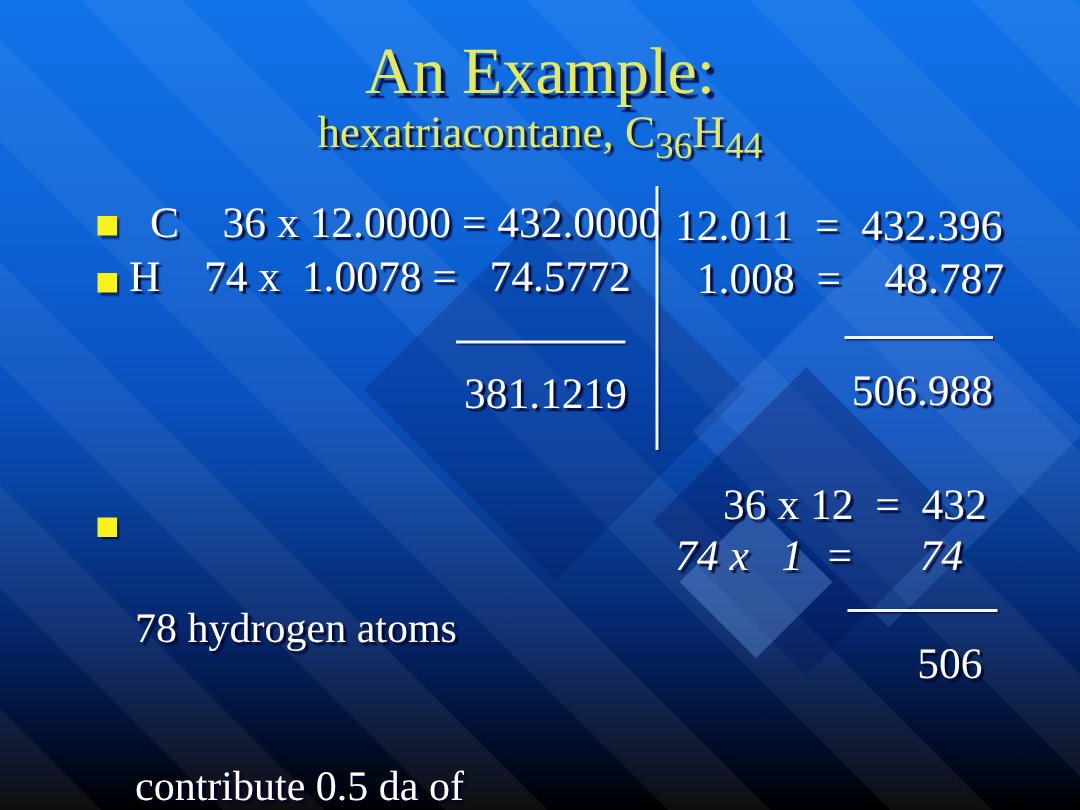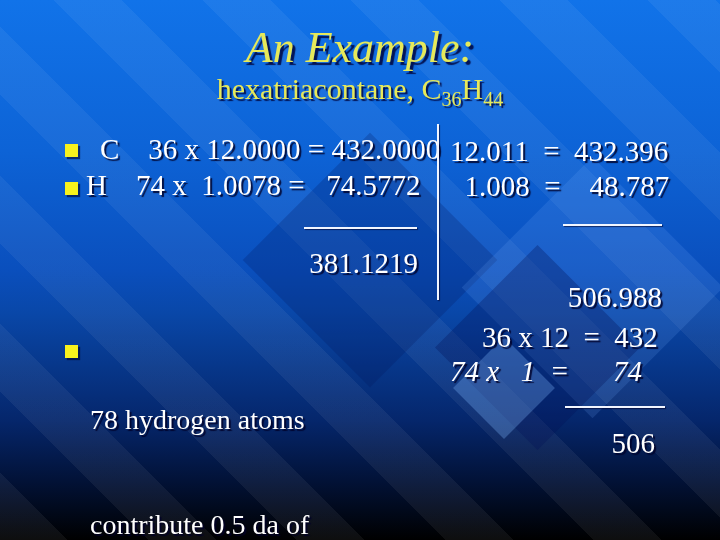--- a/index.html
+++ b/index.html
@@ -17,27 +17,27 @@
   .diamond{position:absolute;transform:rotate(45deg);pointer-events:none;}
   .d-dark1{left:280px;top:170px;width:180px;height:180px;background:rgba(2,18,85,0.22);}
   .d-light1{left:500px;top:195px;width:185px;height:185px;background:rgba(120,175,255,0.16);}
   .d-dark2{left:465px;top:275px;width:145px;height:145px;background:rgba(2,18,85,0.30);}
   .d-light2{left:468px;top:352px;width:72px;height:72px;background:rgba(130,185,255,0.30);}
   .txt{position:absolute;color:#ffffff;white-space:pre;
        text-shadow:2px 2px 1px rgba(0,0,40,0.85);}
   .row{font-size:29px;line-height:30px;}
   .title{
     left:0;top:24px;width:100%;text-align:center;font-size:44px;line-height:48px;
-    color:#e6e95a;text-shadow:3px 3px 1px rgba(0,10,70,0.9);font-style:italic;
+    color:#e6e95a;text-shadow:3px 3px 1px rgba(0,10,70,0.9);
   }
   .subtitle{
     left:0;top:72px;width:100%;text-align:center;font-size:30px;line-height:34px;
     color:#e6e95a;text-shadow:2px 2px 1px rgba(0,10,70,0.9);white-space:normal;
   }
-  .subtitle sub{font-size:20px;line-height:0;}
+  .subtitle sub{font-size:25px;line-height:0;}
   .bullet{
     position:absolute;width:13px;height:13px;background:#f8f21d;
     box-shadow:2px 2px 1px rgba(0,0,40,0.6);
   }
   .hline{position:absolute;height:2px;background:#f2f6ff;
          box-shadow:1px 1px 1px rgba(0,0,40,0.6);}
   .vline{position:absolute;width:2px;background:#f2f6ff;
          box-shadow:1px 1px 1px rgba(0,0,40,0.6);}
   .right-align{text-align:right;}
   .note{font-size:28px;line-height:35px;white-space:pre;}
@@ -62,21 +62,21 @@
   <div class="txt row" style="left:100px;top:134px;">C    36 x 12.0000 = 432.0000</div>
   <div class="txt row" style="left:86px;top:170px;">H    74 x  1.0078 =   74.5772</div>
   <div class="hline" style="left:304px;top:227px;width:113px;"></div>
   <div class="txt row right-align" style="left:300px;top:248px;width:118px;">381.1219</div>
 
   <div class="vline" style="left:437px;top:124px;height:176px;"></div>
 
   <div class="txt row" style="left:450px;top:136px;">12.011  =  432.396</div>
   <div class="txt row" style="left:450px;top:171px;">  1.008  =    48.787</div>
   <div class="hline" style="left:563px;top:224px;width:99px;"></div>
-  <div class="txt row right-align" style="left:545px;top:246px;width:117px;margin-top:36px;">506.988</div>
+  <div class="txt row right-align" style="left:545px;top:246px;width:117px;">506.988</div>
 
   <div class="bullet" style="left:65px;top:345px;"></div>
   <div class="txt note" style="left:90px;top:332px;">
     <div>78 hydrogen atoms</div>
     <div>contribute 0.5 da of</div>
     
   </div>
 
   <div class="txt row" style="left:450px;top:322px;margin-left:32px;">36 x 12  =  432</div>
   <div class="txt row" style="left:450px;top:356px;font-style:italic;">74 x   1  =      74</div>

